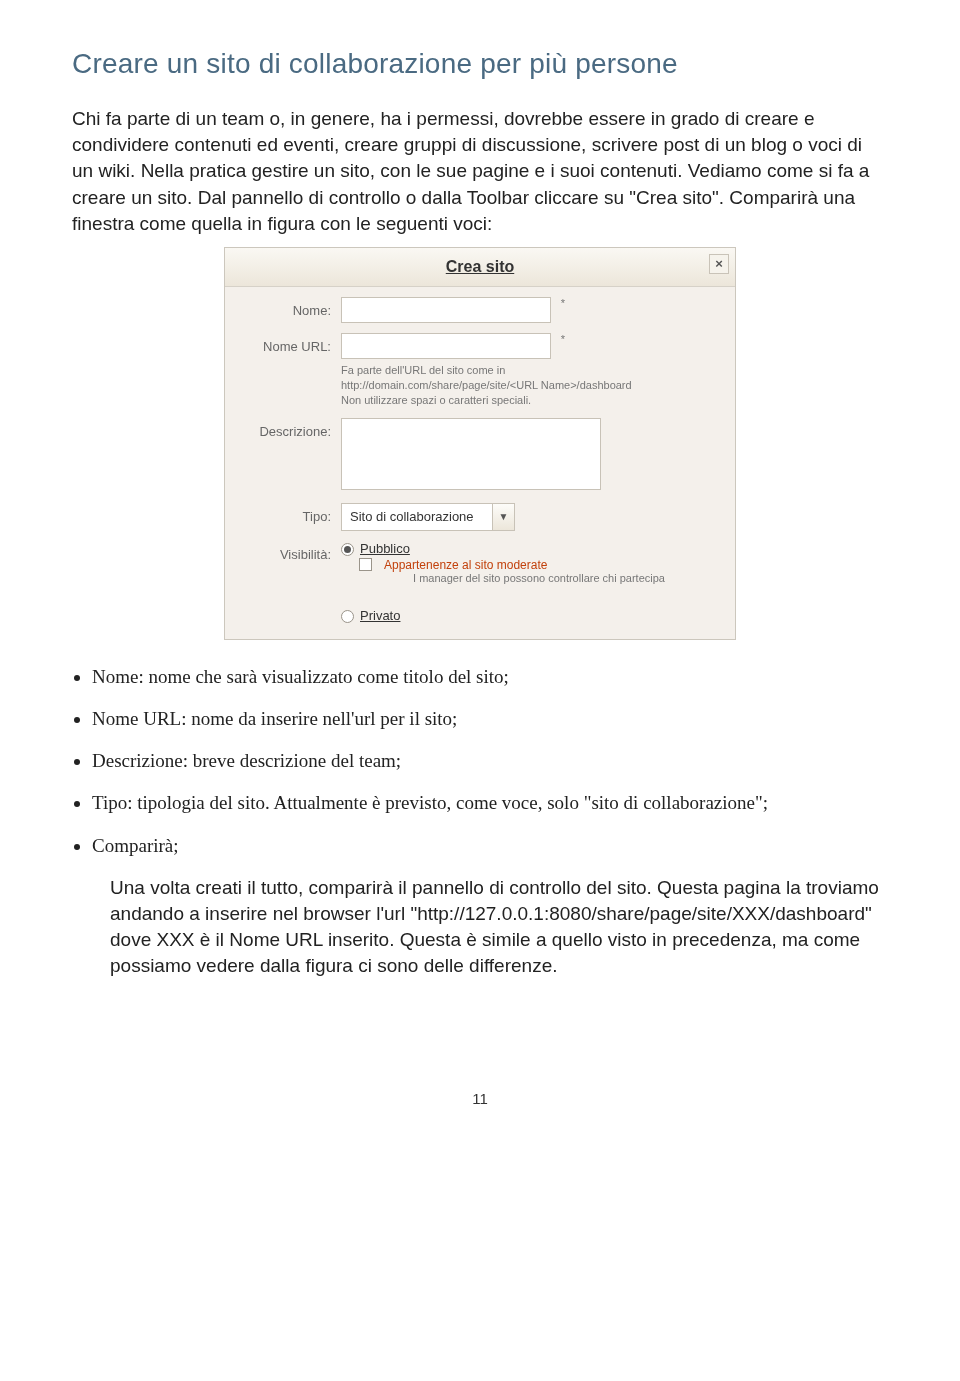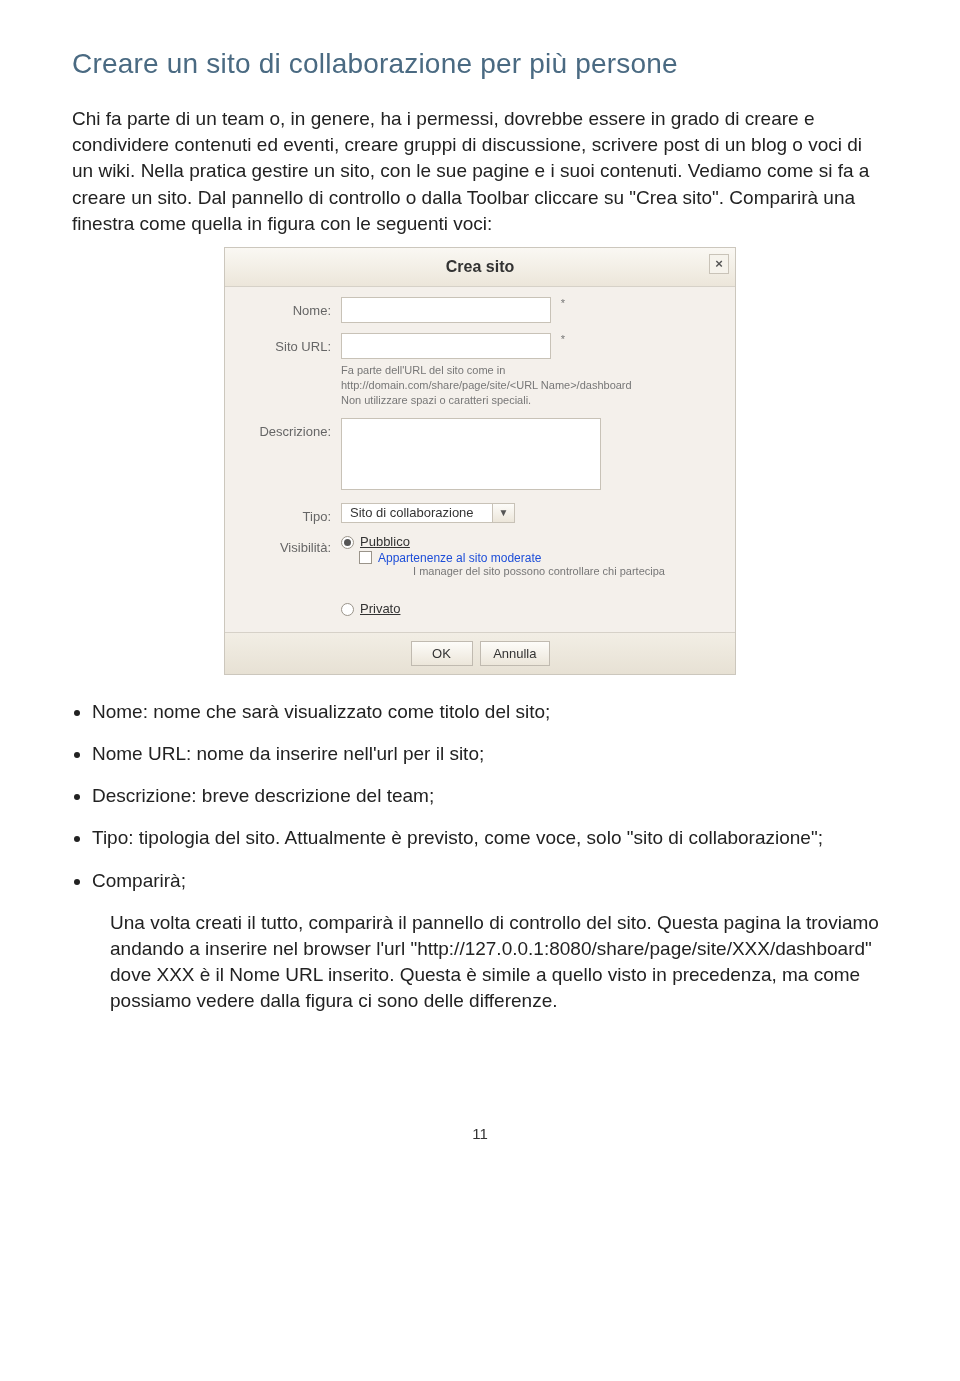--- a/index.html
+++ b/index.html
@@ -39,20 +39,21 @@
   }
   .dialog-header {
     position: relative;
     border-bottom: 1px solid #d6d1c8;
     padding: 10px 12px;
     text-align: center;
     font-size: 16px;
     font-weight: 700;
     color: #333;
     background: linear-gradient(#faf8f3,#ece6da);
+    text-decoration: underline;
   }
   .dialog-close {
     position: absolute;
     right: 6px;
     top: 6px;
     width: 20px;
     height: 20px;
     border: 1px solid #c9c3b8;
     background: #f6f3ec;
     text-align: center;
@@ -107,21 +108,21 @@
     background: #fff;
     resize: none;
     font-size: 13px;
     padding: 4px 6px;
   }
   .select-box {
     display: inline-flex;
     align-items: center;
     border: 1px solid #c8c2b7;
     background: #fff;
-    height: 20px;
+    height: 28px;
   }
   .select-text {
     padding: 0 8px;
     font-size: 13px;
     color: #333;
     min-width: 150px;
   }
   .select-caret {
     border-left: 1px solid #c8c2b7;
     width: 22px;
@@ -139,23 +140,23 @@
     gap: 6px;
     font-size: 13px;
     color: #333;
     margin-bottom: 2px;
     text-decoration: underline;
   }
   .sub-check {
     margin-left: 18px;
     display: flex;
     align-items: center;
-    gap: 6px;
+    gap: 12px;
     font-size: 12px;
-    color: #1d4ed8;
+    color: #c2410c;
   }
   .sub-note {
     margin-left: 18px;
     font-size: 11px;
     color: #777;
     text-align: center;
   }
   .radio-dot, .check-box {
     width: 13px; height: 13px;
     border: 1px solid #9a948a;
@@ -183,20 +184,21 @@
     background: linear-gradient(#fdfcf9,#ece6da);
     font-size: 13px;
     color: #333;
     margin: 0 2px;
     cursor: pointer;
   }
   ul.bullets {
     list-style: disc;
     padding-left: 0;
     margin: 8px 0 10px 0;
+    font-family: Liberation Serif, serif;
   }
   ul.bullets > li {
     font-size: 19px;
     line-height: 1.38;
     margin: 0 0 16px 0;
     margin-left: 20px;
   }
   .after-list {
     font-size: 19px;
     line-height: 1.38;
@@ -228,21 +230,21 @@
 
         <div class="row">
           <div class="row-label">Nome:</div>
           <div class="row-control">
             <input class="txt-input" style="">
             <span class="req-mark">*</span>
           </div>
         </div>
 
         <div class="row">
-          <div class="row-label">Sito URL:</div>
+          <div class="row-label">Nome URL:</div>
           <div class="row-control">
             <input class="txt-input" style="">
             <span class="req-mark">*</span>
             <div class="helper">
               <div>Fa parte dell'URL del sito come in</div>
               <div>http://domain.com/share/page/site/&lt;URL Name&gt;/dashboard</div>
               <div>Non utilizzare spazi o caratteri speciali.</div>
             </div>
           </div>
         </div>
@@ -276,24 +278,20 @@
               <span>Appartenenze al sito moderate</span>
             </div>
             <div class="sub-note">I manager del sito possono controllare chi partecipa</div>
             <div class="radio-line" style="margin-top:24px">
               <span class="radio-dot"></span>
               <span>Privato</span>
             </div>
           </div>
         </div>
 
-      </div>
-      <div class="dialog-footer">
-        <span class="btn">OK</span>
-        <span class="btn">Annulla</span>
       </div>
     </div>
   </div>
 
   <ul class="bullets">
     <li>Nome: nome che sarà visualizzato come titolo del sito;</li>
     <li>Nome URL: nome da inserire nell'url per il sito;</li>
     <li>Descrizione: breve descrizione del team;</li>
     <li>Tipo: tipologia del sito. Attualmente è previsto, come voce, solo "sito di collaborazione";</li>
     <li>Comparirà;</li>

